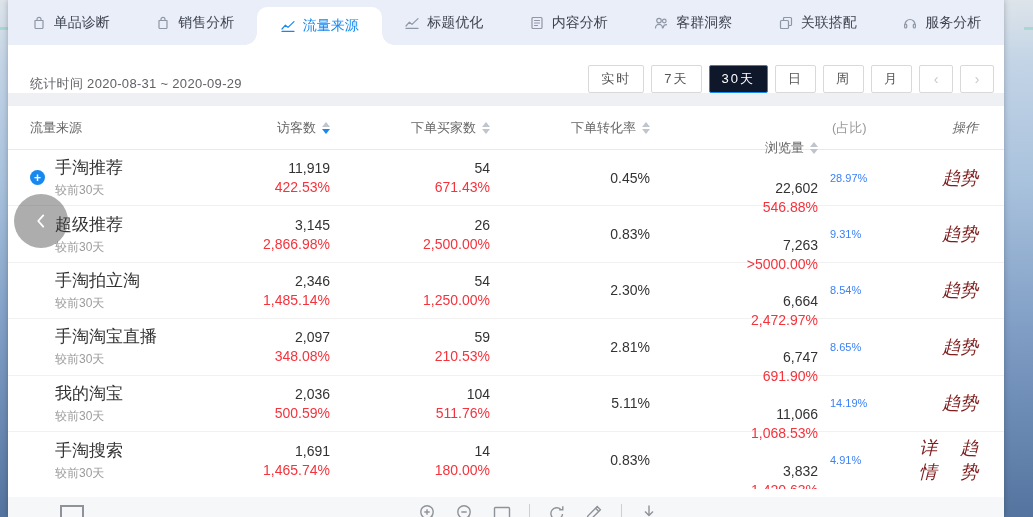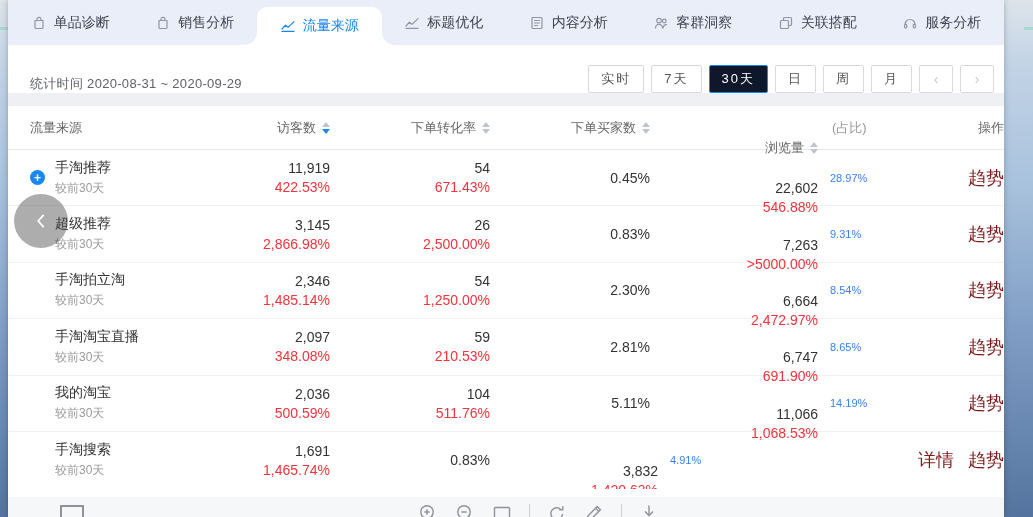--- a/index.html
+++ b/index.html
@@ -53,35 +53,35 @@
   .trow  { height:56.4px; display:flex; align-items:center; border-bottom:1px solid #f1f1f1;
            font-size:14px; }
   .trow:last-child { border-bottom:none; }
   .c  { display:flex; align-items:center; }
   .c1 { flex:0 0 250px; padding-left:22px; }
   .c2 { flex:0 0 72px;  justify-content:flex-end; }
   .c3 { flex:0 0 160px; justify-content:flex-end; }
   .c4 { flex:0 0 160px; justify-content:flex-end; }
   .c5 { flex:0 0 168px; justify-content:flex-end;margin-top:40px; }
   .c6 { flex:0 0 92px;  padding-left:12px; justify-content:flex-start; }
-  .c7 { flex:1; justify-content:flex-end; gap:14px; }
+  .c7 { flex:1; justify-content:flex-end; padding-right:26px; gap:14px;font-style:italic; }
   .hcell { display:flex; align-items:center; }
   .sort { display:inline-flex; flex-direction:column; gap:2px; margin-left:6px; }
   .sort .tri { width:0; height:0; border-left:4px solid transparent; border-right:4px solid transparent; }
   .tri.up   { border-bottom:5px solid #c0c4cc; }
   .tri.down { border-top:5px solid #c0c4cc; }
   .tri.down.active { border-top-color:#1788f0; }
   .h-paren { color:#999; margin-left:2px; }
 
   .icon-slot { width:25px; flex:0 0 25px; display:flex; align-items:center; }
   .expicon { width:15px; height:15px; border-radius:50%; background:#1788f0; color:#fff;
              display:flex; align-items:center; justify-content:center; font-size:12px;
              line-height:1; cursor:pointer; font-weight:bold; }
   .nameblock { display:flex; flex-direction:column; gap:3px; }
-  .src { color:#333; font-size:14px; }
+  .src { color:#333; font-size:17px; }
   .cmp { color:#9b9b9b; font-size:12px; }
   .numcell { display:flex; flex-direction:column; align-items:flex-end; gap:3px; }
   .v   { color:#333; }
   .chg { color:#f4333c; }
   .ratio { color:#3b82f6; font-size:11px; }
   .alink { color:#7f1d1d; text-decoration:none; cursor:pointer; font-size:18px;text-align:right; }
 
   
   .collapse-fab { position:absolute; left:14px; top:194px; width:54px; height:54px; border-radius:50%;
       background:rgba(60,60,60,.42); display:flex; align-items:center; justify-content:center;
@@ -205,29 +205,29 @@
       <div class="c c1 hcell">
         <span>流量来源</span>
       </div>
       <div class="c c2 hcell">
         <span>访客数</span>
         <span class="sort">
             <i class="tri up"></i>
             <i class="tri down active"></i>
           </span>
       </div>
-      <div class="c c4 hcell">
-        <span>下单转化率</span>
+      <div class="c c3 hcell">
+        <span>下单买家数</span>
         <span class="sort">
             <i class="tri up"></i>
             <i class="tri down"></i>
           </span>
       </div>
-      <div class="c c3 hcell">
-        <span>下单买家数</span>
+      <div class="c c4 hcell">
+        <span>下单转化率</span>
         <span class="sort">
             <i class="tri up"></i>
             <i class="tri down"></i>
           </span>
       </div>
       <div class="c c5 hcell">
         <span>浏览量</span>
         <span class="sort">
             <i class="tri up"></i>
             <i class="tri down"></i>
@@ -430,20 +430,26 @@
         <div class="src">手淘搜索</div>
         <div class="cmp">较前30天</div>
       </div>
     </div>
     <div class="c c2">
             <div class="numcell">
       <span class="v">1,691</span>
       <span class="chg">1,465.74%</span>
     </div>
           </div>
+    <div class="c c3">
+            <div class="numcell">
+      <span class="v">14</span>
+      <span class="chg">180.00%</span>
+    </div>
+          </div>
     <div class="c c4">
       <span class="v">0.83%</span>
     </div>
     <div class="c c5">
             <div class="numcell">
       <span class="v">3,832</span>
       <span class="chg">1,420.63%</span>
     </div>
           </div>
     <div class="c c6">

